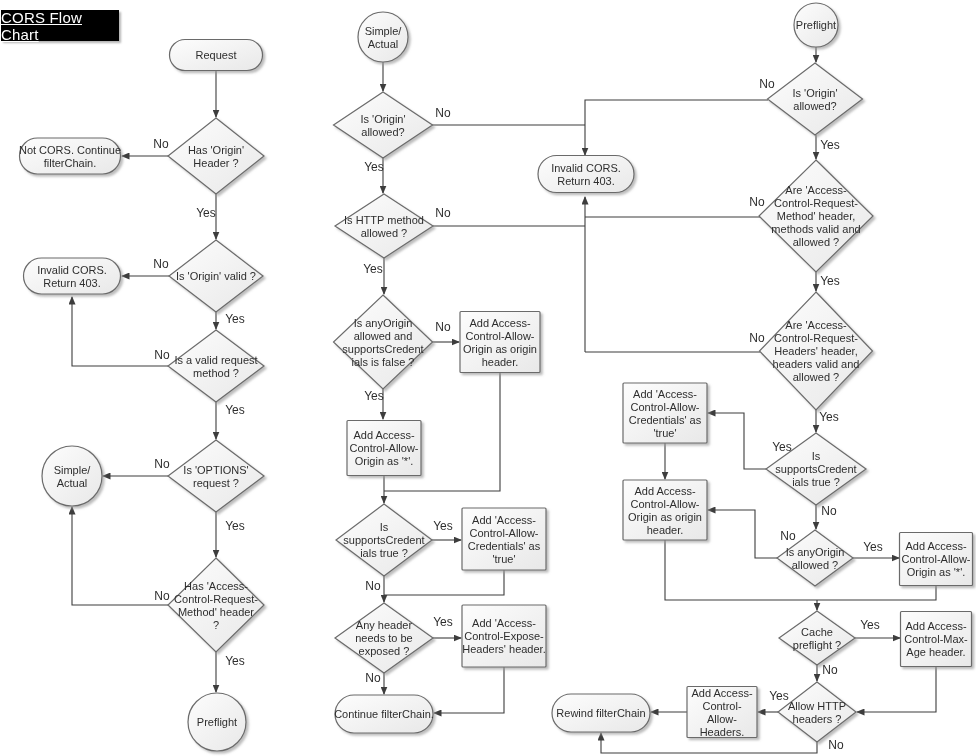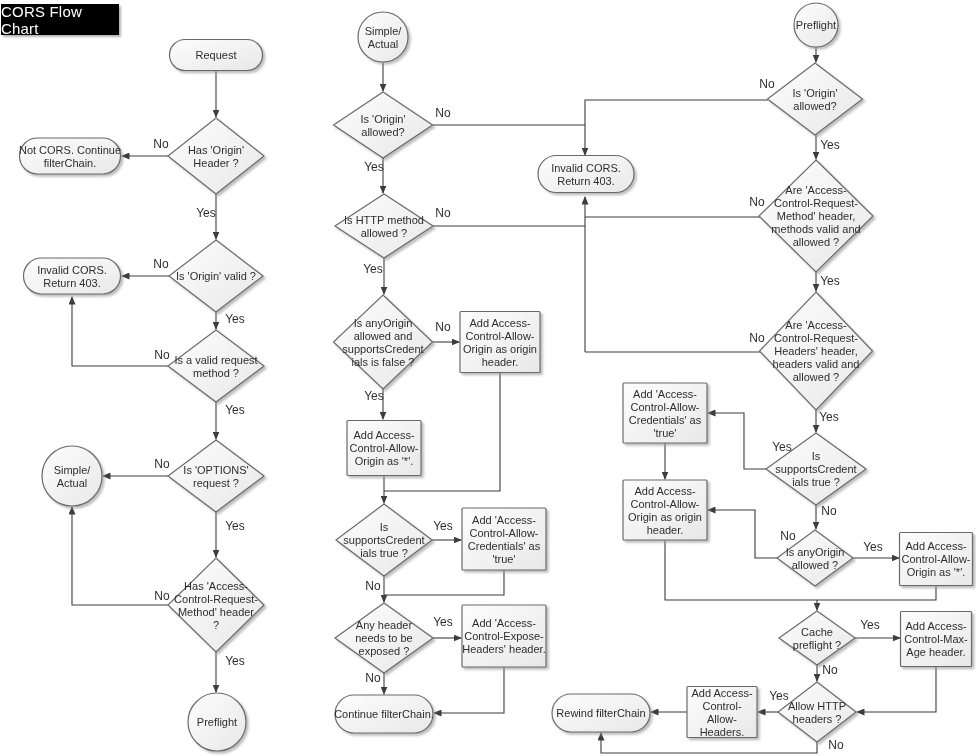--- a/index.html
+++ b/index.html
@@ -1,20 +1,20 @@
 <!DOCTYPE html>
 <html><head>
 <meta charset="utf-8">
 <style>
   html,body{margin:0;padding:0;background:#fff;}
   #stage{position:relative;width:976px;height:756px;background:#ffffff;overflow:hidden;
          font-family:"Liberation Sans",sans-serif;}
-  #title-box{position:absolute;left:1px;top:4px;width:118px;height:31px;background:#000;
+  #title-box{position:absolute;left:1px;top:10px;width:118px;height:31px;background:#000;
              color:#fff;display:flex;align-items:center;justify-content:center;
-             font-size:15px;letter-spacing:.2px;box-shadow:2px 2px 2px #b5b5b5;}
+             font-size:15px;letter-spacing:.2px;box-shadow:2px 2px 2px #b5b5b5;text-decoration:underline;}
   svg{position:absolute;left:0;top:0;}
   .edge{fill:none;stroke:#3d3d3d;stroke-width:1.1;}
   .shape{stroke:#6b6b6b;stroke-width:1.2;fill:url(#nodeFill);filter:url(#ds);}
   .ntext{font-size:11px;fill:#2e2e2e;}
   .elabel{font-size:12px;fill:#2e2e2e;}
 </style>
 </head>
 <body>
 
 <div id="stage">

